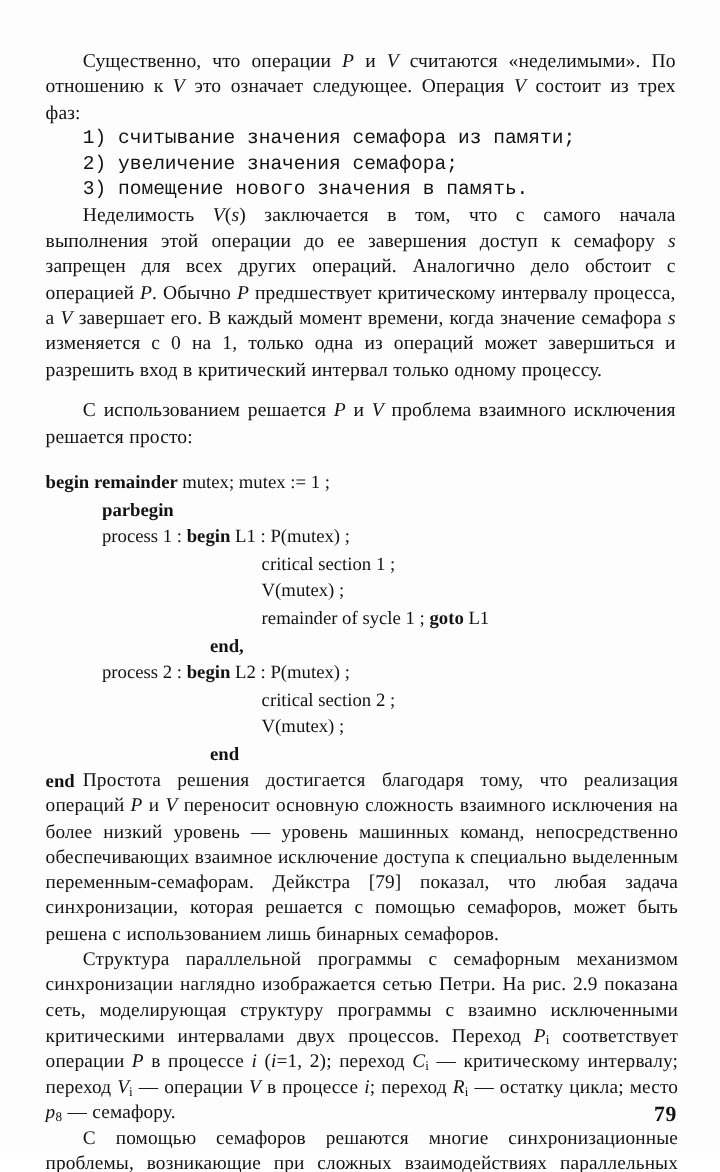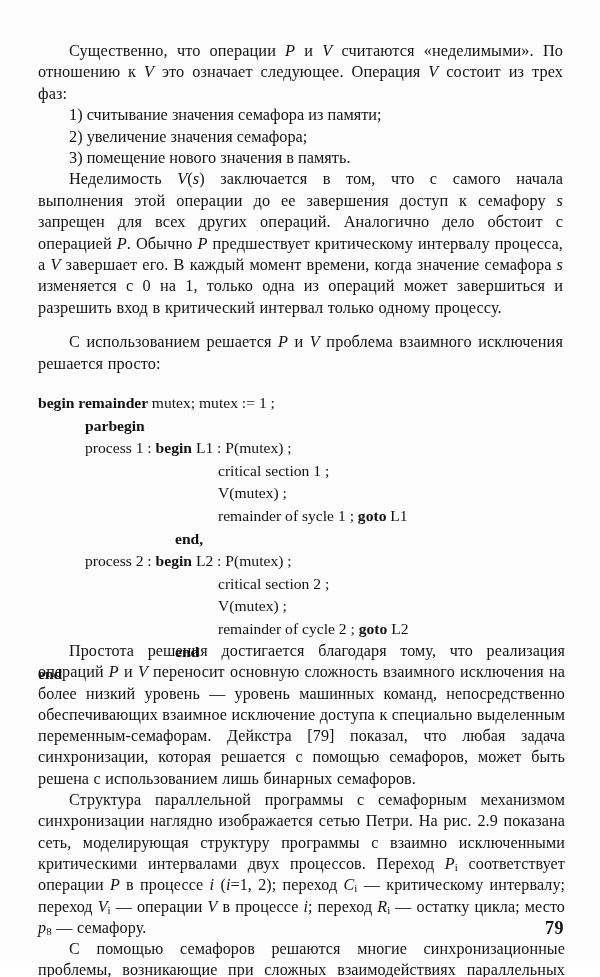--- a/index.html
+++ b/index.html
@@ -42,20 +42,21 @@
     text-indent: 31px;
   }
 
   p.body + p.body { margin-top: 0; }
 
   
   ul.phases {
     list-style: none;
     margin: 0;
     padding: 0;
+    font-family: Liberation Mono, monospace;
   }
   ul.phases li {
     font-size: 16.3px;
     line-height: 21.4px;
     padding-left: 31px;
     white-space: nowrap;
   }
 
   i, .it {
     font-style: italic;
@@ -139,21 +140,20 @@
       <span class="ln i0"><b>begin </b><b>remainder </b><span>mutex; mutex := 1 ;</span></span>
       <span class="ln i1"><b>parbegin</b></span>
       <span class="ln i1"><span>process 1 : </span><b>begin </b><span>L1 : P(mutex) ;</span></span>
       <span class="ln i3"><span>critical section 1 ;</span></span>
       <span class="ln i3"><span>V(mutex) ;</span></span>
       <span class="ln i3"><span>remainder of sycle 1 ; </span><b>goto </b><span>L1</span></span>
       <span class="ln i4"><b>end,</b></span>
       <span class="ln i1"><span>process 2 : </span><b>begin </b><span>L2 : P(mutex) ;</span></span>
       <span class="ln i3"><span>critical section 2 ;</span></span>
       <span class="ln i3"><span>V(mutex) ;</span></span>
-      <span class="ln i3"><span>remainder of cycle 2 ;  </span><b>goto </b><span>L2</span></span>
       <span class="ln i4"><b>end</b></span>
       <span class="ln i0"><b>end</b></span>
     </div>
 
   <div class="tail">
 
     <p class="body">
       <span>Простота решения достигается благодаря тому, что реализация операций </span><i>P</i><span> и </span><i>V</i><span> переносит основную сложность взаимного исключения на более низкий уровень — уровень машинных команд, непосредственно обеспечивающих взаимное исключение доступа к специально выделенным переменным-семафорам. Дейкстра [79] показал, что любая задача синхронизации, которая решается с помощью семафоров, может быть решена с использованием лишь бинарных семафоров.</span>
     </p>
 

